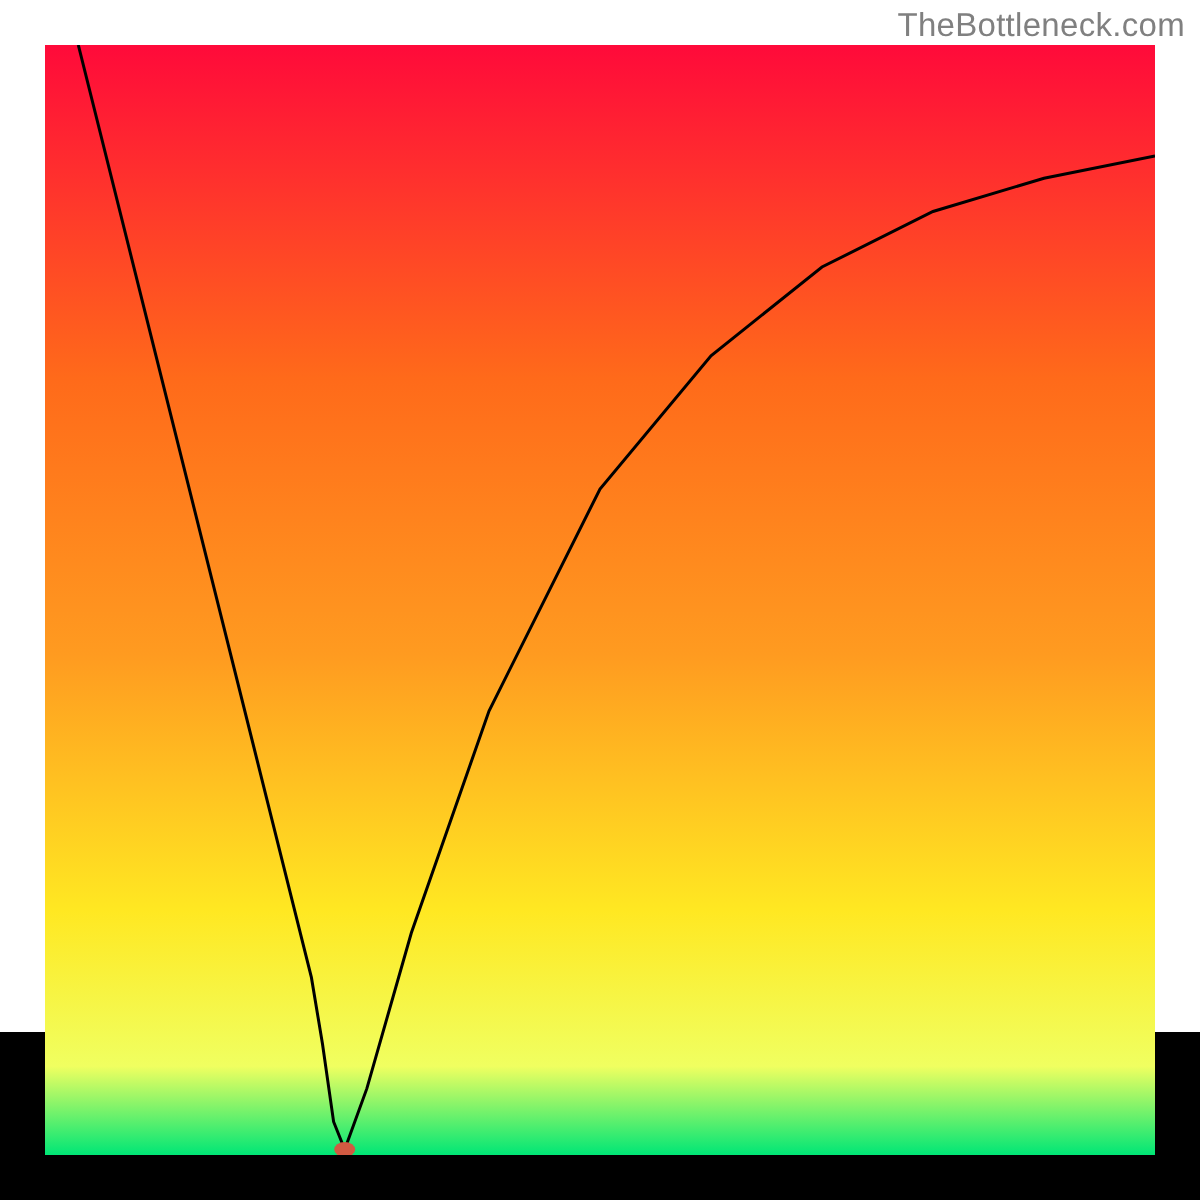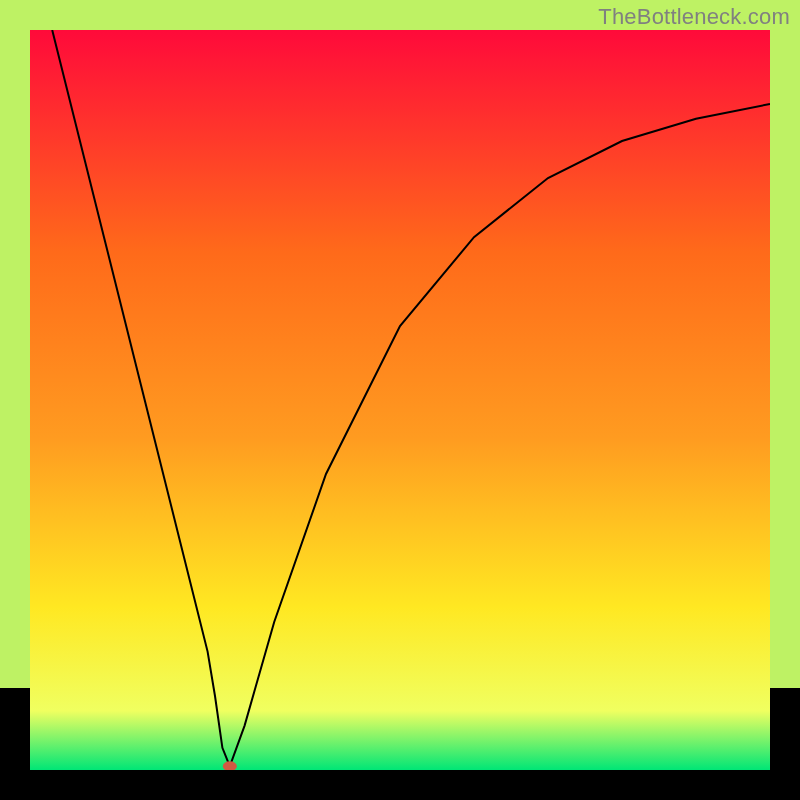--- a/index.html
+++ b/index.html
@@ -8,21 +8,21 @@
     width: 800px;
     height: 800px;
     overflow: hidden;
     background: #000;
     font-family: Arial, Helvetica, sans-serif;
   }
   .frame {
     position: relative;
     width: 800px;
     height: 688px;
-    background: #bef264;
+    background: #ffffff;
   }
   .plot-area {
     position: absolute;
     left: 30px;
     top: 30px;
     width: 740px;
     height: 740px;
     overflow: hidden;
   }
   .watermark {

